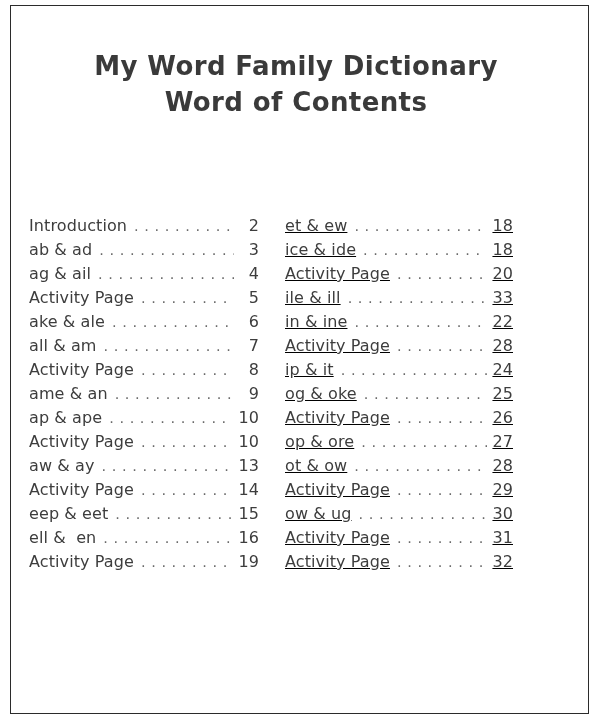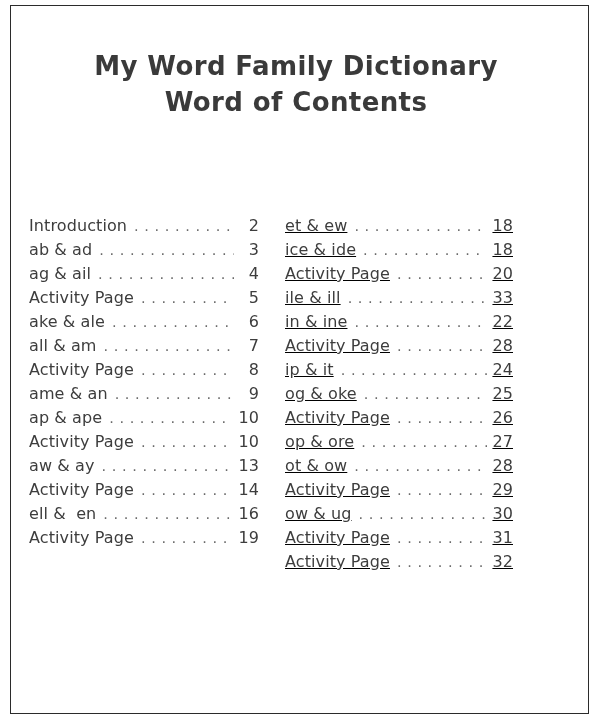--- a/index.html
+++ b/index.html
@@ -126,20 +126,21 @@
         <div class="toc-row"><span class="toc-label">ag &amp; ail</span><span class="toc-leader"></span><span class="toc-page">4</span></div>
         <div class="toc-row"><span class="toc-label">Activity Page</span><span class="toc-leader"></span><span class="toc-page">5</span></div>
         <div class="toc-row"><span class="toc-label">ake &amp; ale</span><span class="toc-leader"></span><span class="toc-page">6</span></div>
         <div class="toc-row"><span class="toc-label">all &amp; am</span><span class="toc-leader"></span><span class="toc-page">7</span></div>
         <div class="toc-row"><span class="toc-label">Activity Page</span><span class="toc-leader"></span><span class="toc-page">8</span></div>
         <div class="toc-row"><span class="toc-label">ame &amp; an</span><span class="toc-leader"></span><span class="toc-page">9</span></div>
         <div class="toc-row"><span class="toc-label">ap &amp; ape</span><span class="toc-leader"></span><span class="toc-page">10</span></div>
         <div class="toc-row"><span class="toc-label">Activity Page</span><span class="toc-leader"></span><span class="toc-page">10</span></div>
         <div class="toc-row"><span class="toc-label">aw &amp; ay</span><span class="toc-leader"></span><span class="toc-page">13</span></div>
         <div class="toc-row"><span class="toc-label">Activity Page</span><span class="toc-leader"></span><span class="toc-page">14</span></div>
+        <div class="toc-row"><span class="toc-label">eep &amp; eet</span><span class="toc-leader"></span><span class="toc-page">15</span></div>
         <div class="toc-row"><span class="toc-label">ell &amp;  en</span><span class="toc-leader"></span><span class="toc-page">16</span></div>
         <div class="toc-row"><span class="toc-label">Activity Page</span><span class="toc-leader"></span><span class="toc-page">19</span></div>
       </div>
     <div class="toc-column right">
         <div class="toc-row"><span class="toc-label">et &amp; ew</span><span class="toc-leader"></span><span class="toc-page">18</span></div>
         <div class="toc-row"><span class="toc-label">ice &amp; ide</span><span class="toc-leader"></span><span class="toc-page">18</span></div>
         <div class="toc-row"><span class="toc-label">Activity Page</span><span class="toc-leader"></span><span class="toc-page">20</span></div>
         <div class="toc-row"><span class="toc-label">ile &amp; ill</span><span class="toc-leader"></span><span class="toc-page">33</span></div>
         <div class="toc-row"><span class="toc-label">in &amp; ine</span><span class="toc-leader"></span><span class="toc-page">22</span></div>
         <div class="toc-row"><span class="toc-label">Activity Page</span><span class="toc-leader"></span><span class="toc-page">28</span></div>

